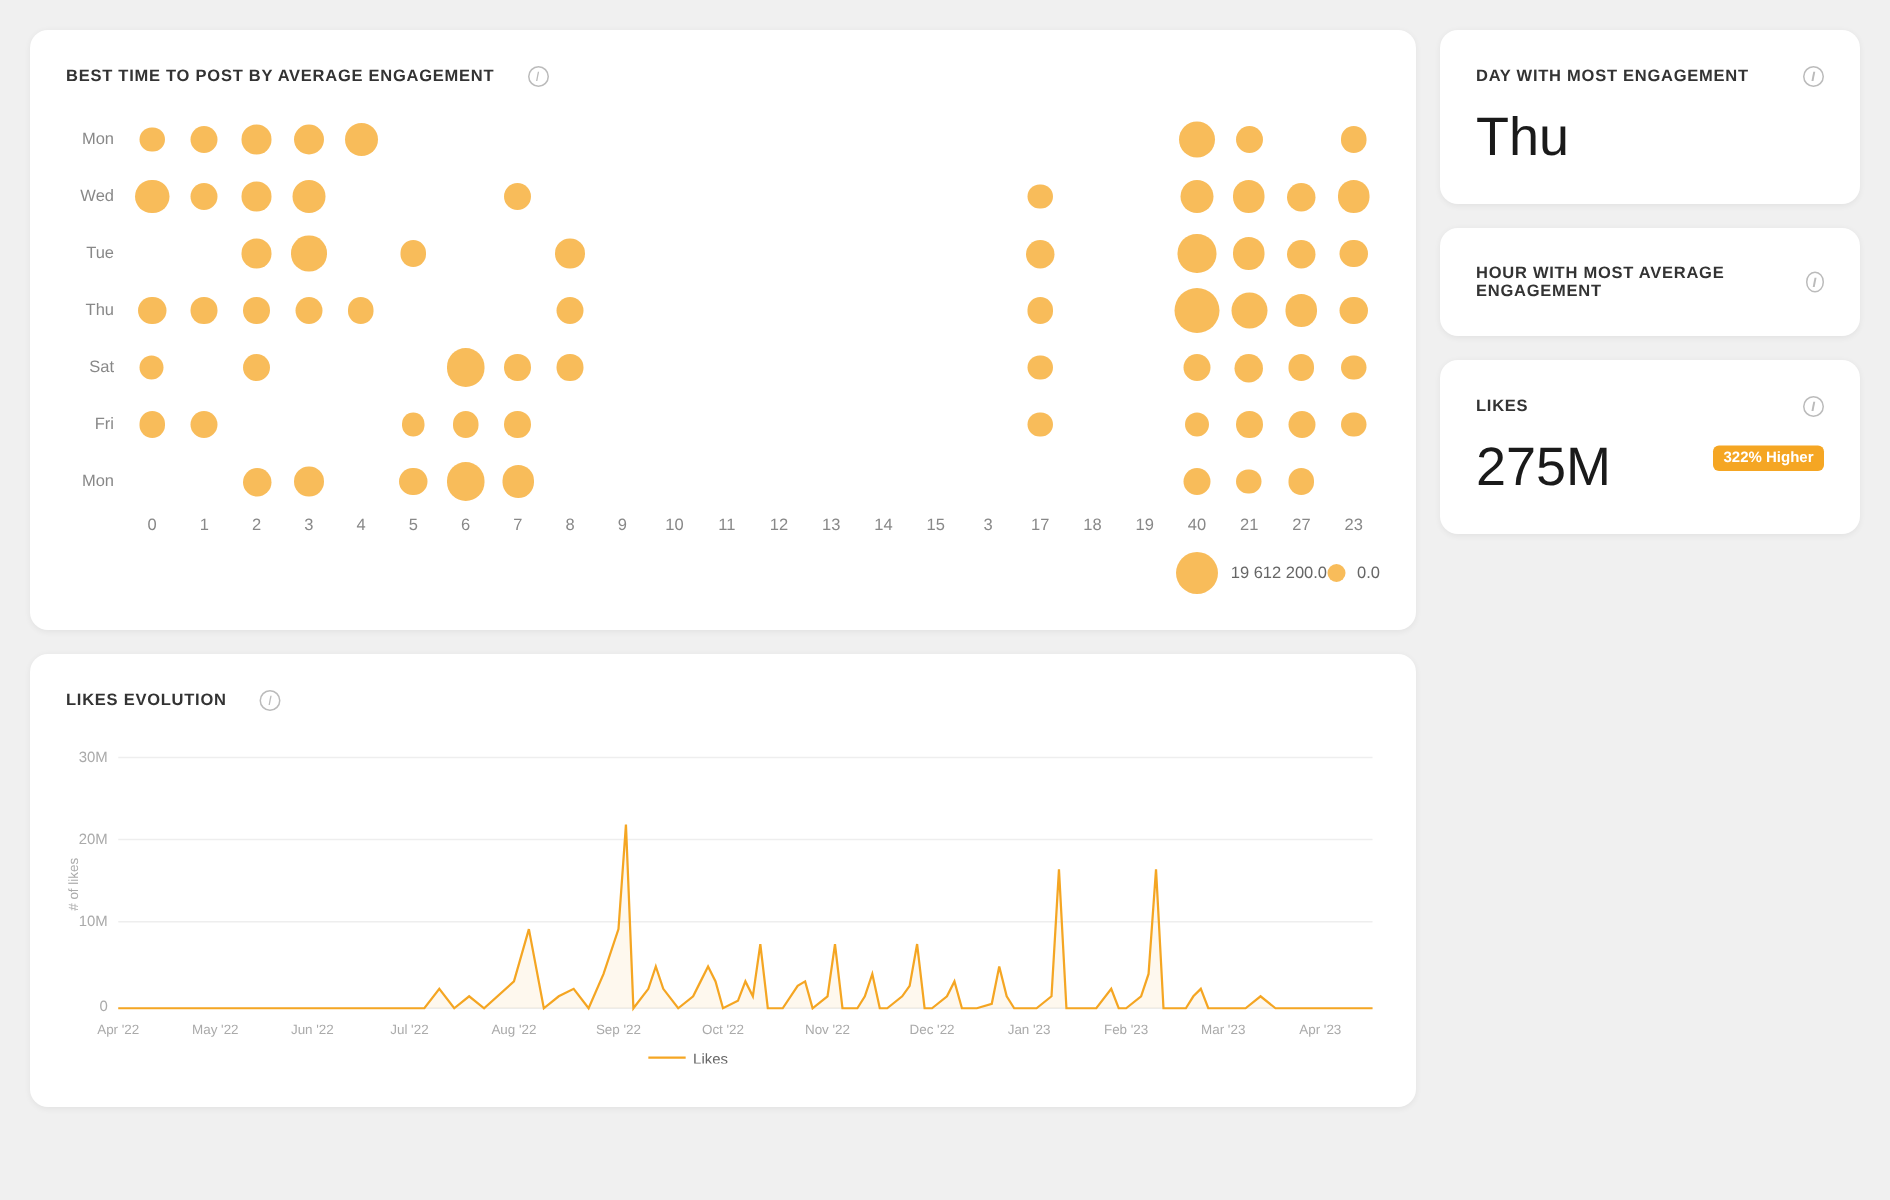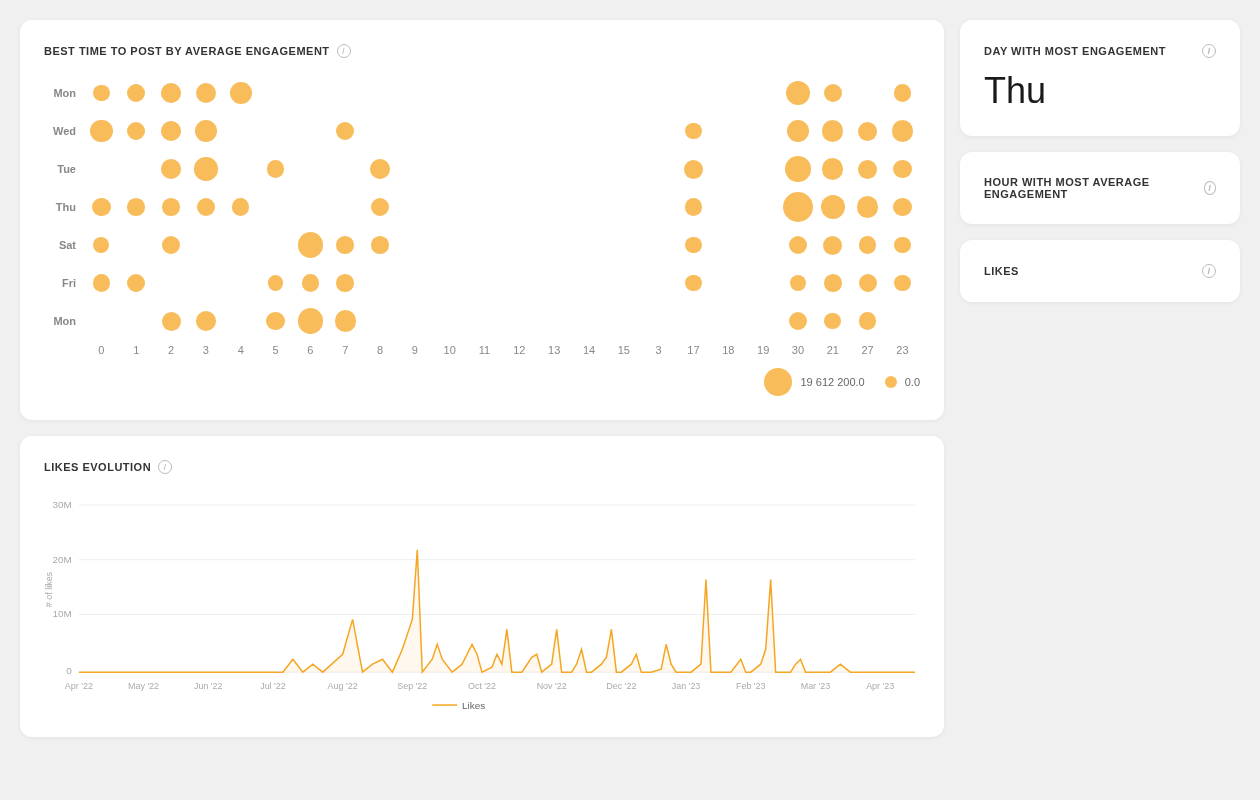--- a/index.html
+++ b/index.html
@@ -34,21 +34,21 @@
       box-shadow: 0 1px 4px rgba(0,0,0,0.06);
     }
     .card-title {
       font-size: 11px;
       font-weight: 700;
       letter-spacing: 0.5px;
       color: #333;
       text-transform: uppercase;
       display: flex;
       align-items: center;
-      gap: 7px;
+      gap: 22px;
       margin-bottom: 8px;
     }
     .card-title .info-icon {
       width: 14px;
       height: 14px;
       border-radius: 50%;
       border: 1.5px solid #bbb;
       display: inline-flex;
       align-items: center;
       justify-content: center;
@@ -73,21 +73,20 @@
       height: 38px;
       position: relative;
     }
     .bubble-row-label {
       width: 40px;
       font-size: 11px;
       color: #888;
       text-align: right;
       padding-right: 8px;
       flex-shrink: 0;
-      font-weight: bold;
     }
     .bubble-cells {
       display: flex;
       flex: 1;
       align-items: center;
       height: 100%;
     }
     .bubble-cell {
       flex: 1;
       display: flex;
@@ -111,21 +110,20 @@
       flex: 1;
       text-align: center;
       font-size: 11px;
       color: #888;
     }
     .legend-area {
       display: flex;
       align-items: center;
       justify-content: flex-end;
       margin-top: 12px;
-      gap: 20px;
       font-size: 11px;
       color: #666;
     }
     .legend-bubble-item {
       display: flex;
       align-items: center;
       gap: 8px;
     }
     .legend-circle {
       border-radius: 50%;
@@ -550,21 +548,21 @@
           <div class="x-label">10</div>
           <div class="x-label">11</div>
           <div class="x-label">12</div>
           <div class="x-label">13</div>
           <div class="x-label">14</div>
           <div class="x-label">15</div>
           <div class="x-label">3</div>
           <div class="x-label">17</div>
           <div class="x-label">18</div>
           <div class="x-label">19</div>
-          <div class="x-label">30</div>
+          <div class="x-label">40</div>
           <div class="x-label">21</div>
           <div class="x-label">27</div>
           <div class="x-label">23</div>
         </div>
       <div class="legend-area">
         <div class="legend-bubble-item">
           <span class="legend-circle" style="width:28px;height:28px;"></span>
           <span>19 612 200.0</span>
         </div>
         <div class="legend-bubble-item">
@@ -672,14 +670,18 @@
       <span>HOUR WITH MOST AVERAGE ENGAGEMENT</span>
       <span class="stat-info-icon">i</span>
     </div>
   </div>
 
   <div class="card">
     <div class="sidebar-stat-label">
       <span>LIKES</span>
       <span class="stat-info-icon">i</span>
     </div>
+    <div class="likes-bottom">
+      <div class="sidebar-big-value">275M</div>
+      <span class="badge">322% Higher</span>
+    </div>
   </div>
 </div>
 
 </body></html>

